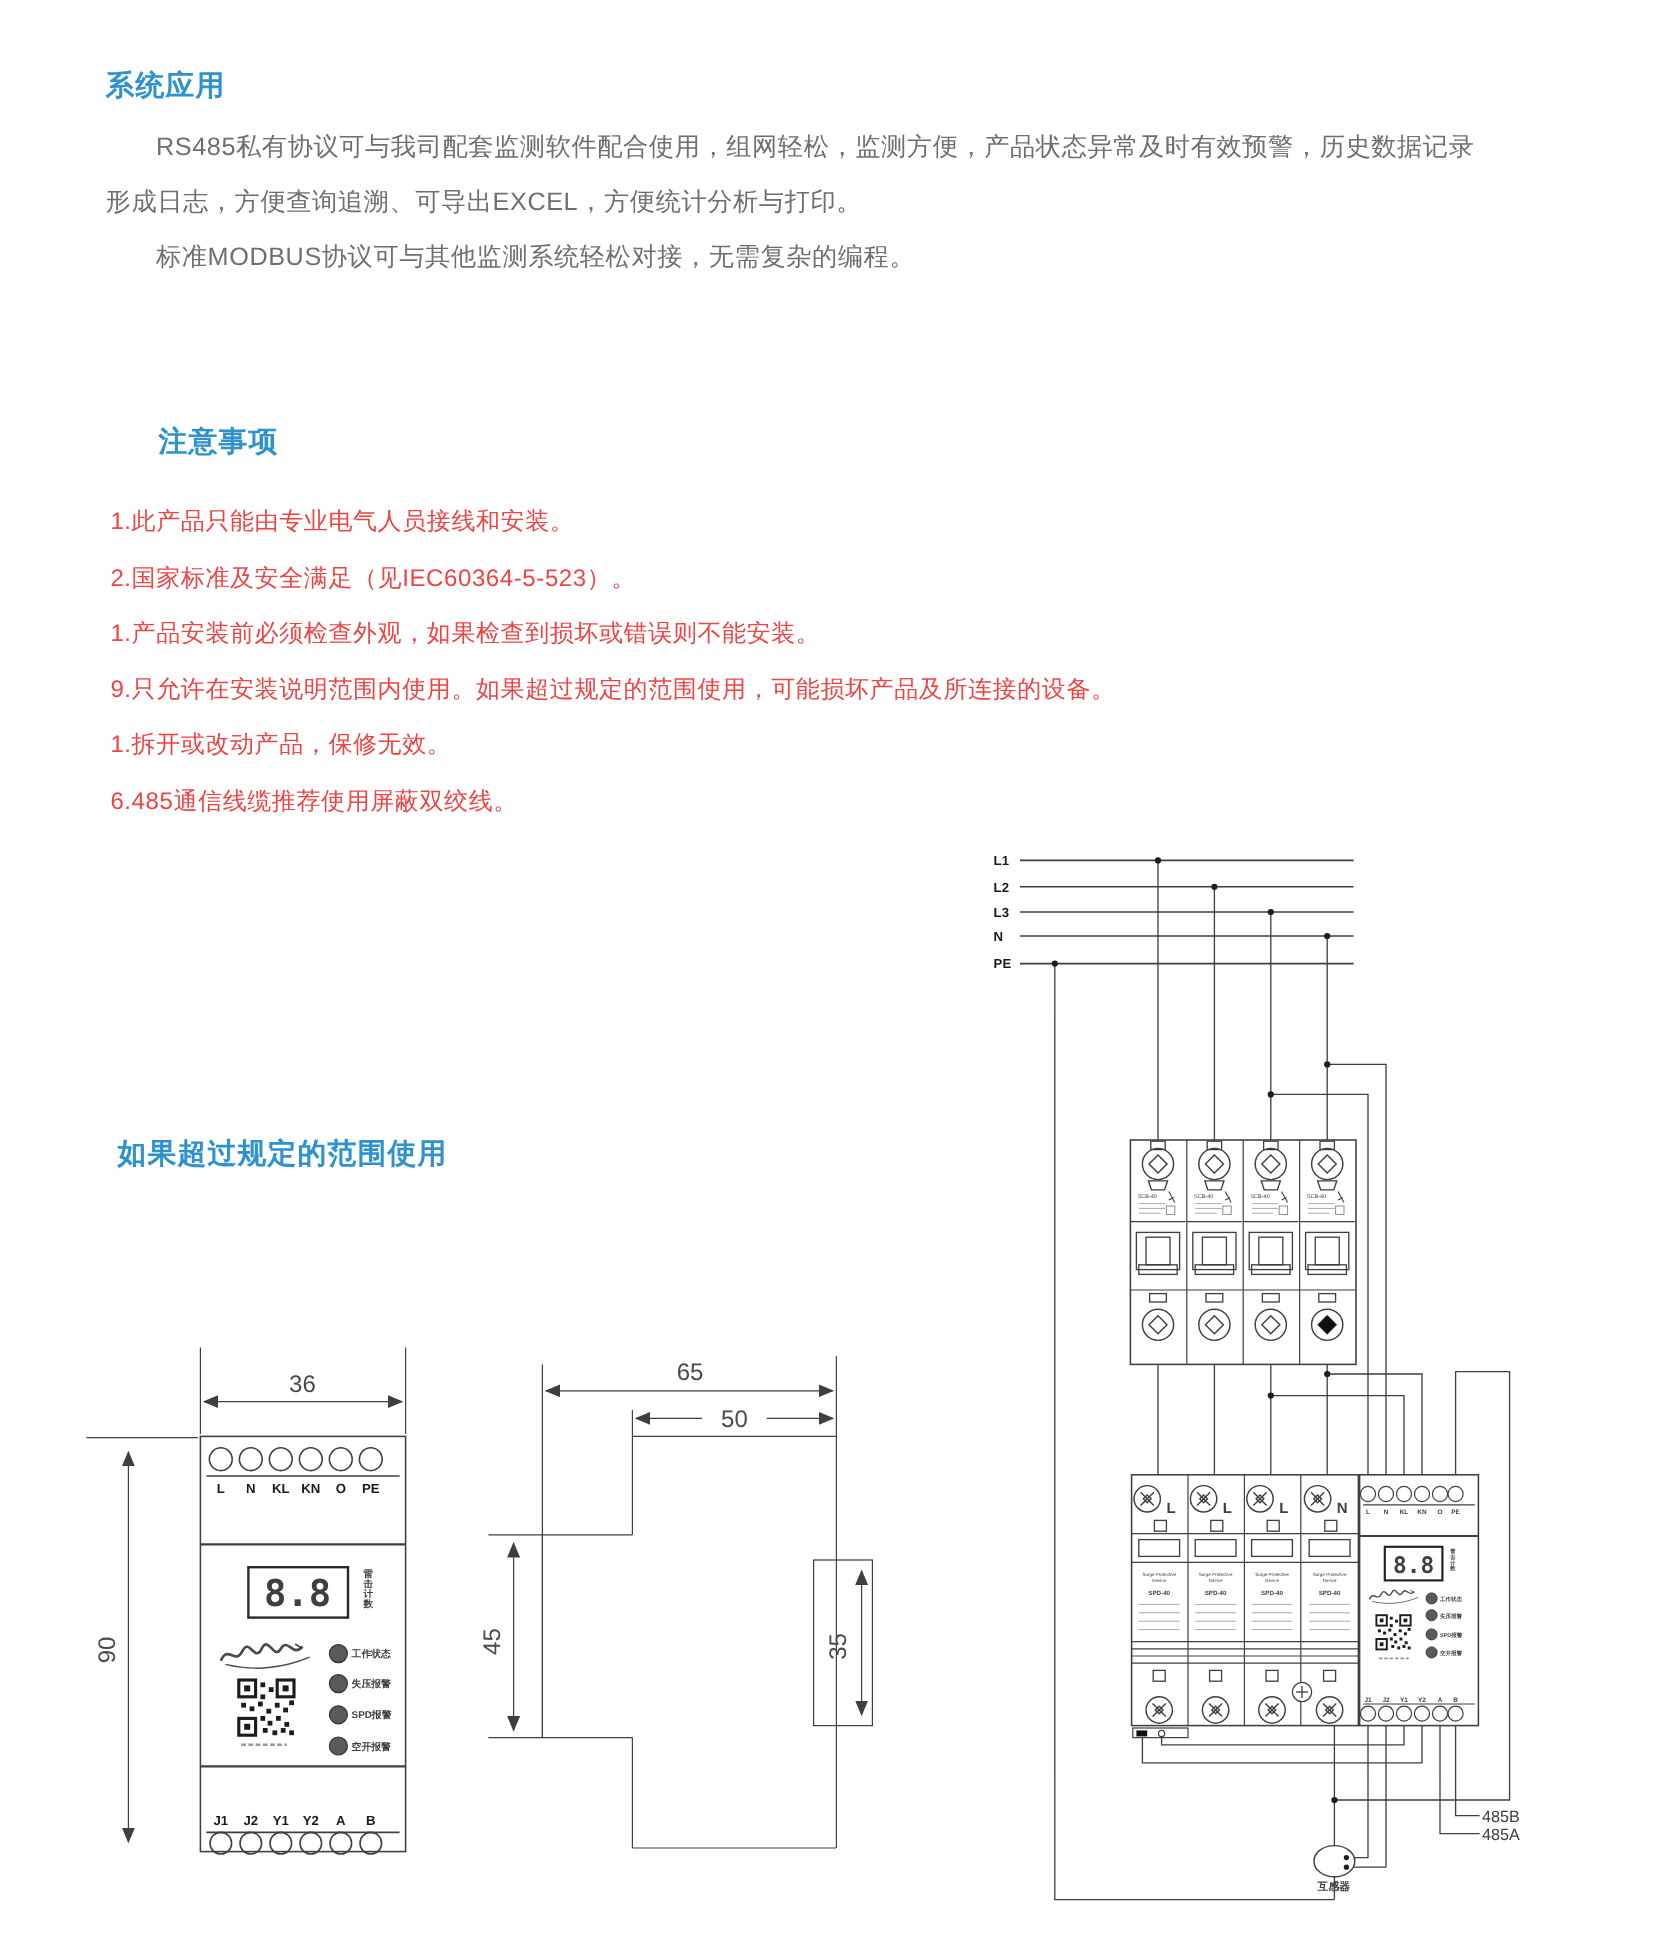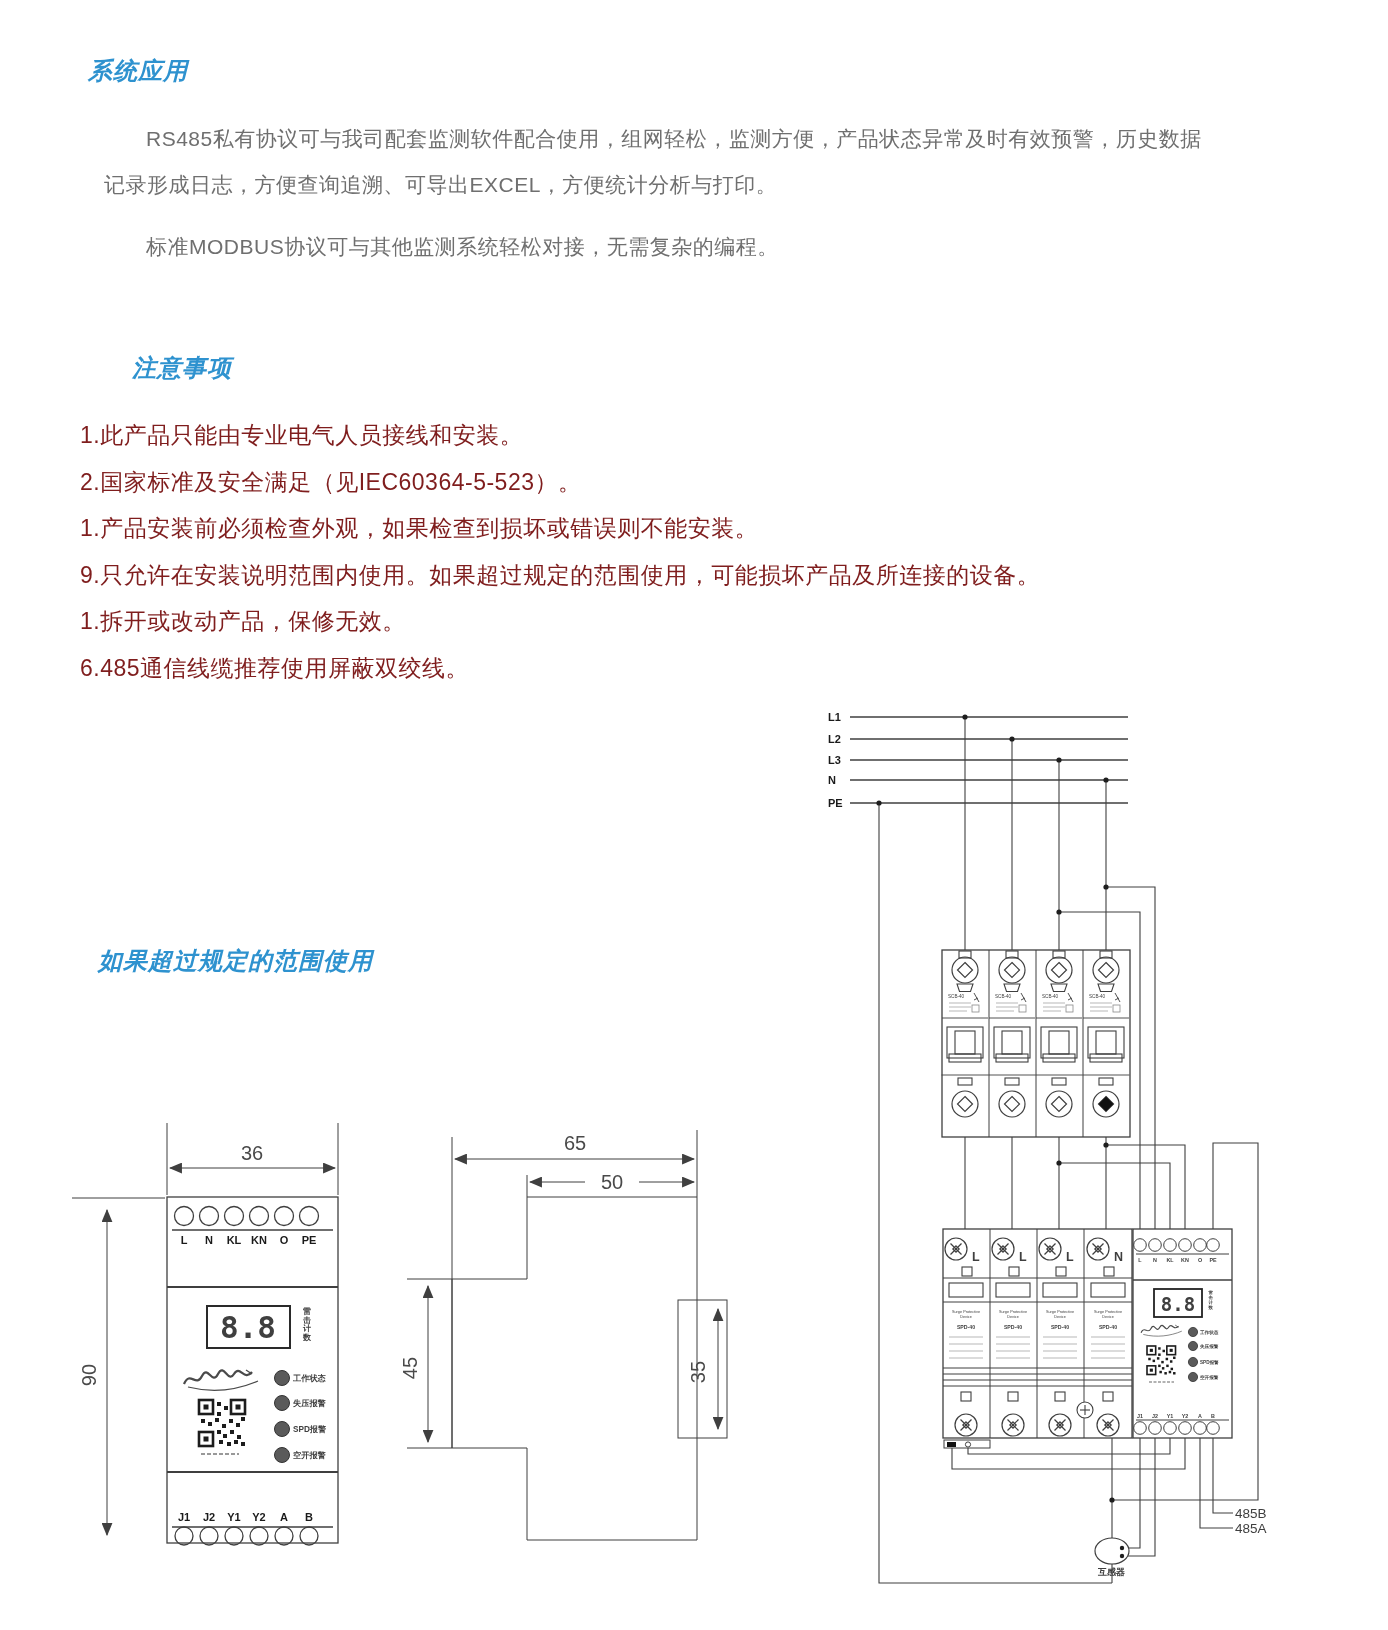--- a/index.html
+++ b/index.html
@@ -1,21 +1,21 @@
 <!DOCTYPE html>
 <html><head>
 <meta charset="utf-8">
 <style>
   html,body{margin:0;padding:0;background:#fff;}
   #page{position:relative;width:1388px;height:1630px;background:#ffffff;overflow:hidden;
         font-family:"Liberation Sans","DejaVu Sans",sans-serif;}
-  .sec-heading{position:absolute;font-size:24px;font-weight:bold;color:#2e92cf;letter-spacing:1px;font-style:italic;}
+  .sec-heading{position:absolute;font-size:24px;font-weight:bold;color:#2e92cf;letter-spacing:1px;}
   .body-text{position:absolute;left:88px;width:1150px;color:#6f6f6f;font-size:21px;line-height:46px;letter-spacing:0.5px;}
-  .body-text p{margin:16px;text-indent:2em;}
-  .notes{position:absolute;left:80px;width:1160px;color:#7f1d1d;font-size:23px;line-height:46.5px;letter-spacing:0.5px;}
+  .body-text p{margin:0;text-indent:2em;}
+  .notes{position:absolute;left:92px;width:1160px;color:#ef4444;font-size:20px;line-height:46.5px;letter-spacing:0.5px;}
   .notes div{white-space:nowrap;}
   svg{position:absolute;font-family:"Liberation Sans","DejaVu Sans",sans-serif;}
   svg text{fill:#3f3f3f;}
   .dim{font-size:20px;fill:#4a4a4a;}
   .wire{stroke:#3f3f3f;stroke-width:1.1;fill:none;}
   .busline{stroke:#3f3f3f;stroke-width:1.3;fill:none;}
   .box{stroke:#3f3f3f;stroke-width:1.3;fill:#ffffff;}
   .thin{stroke:#3f3f3f;stroke-width:1;fill:none;}
   .spec{stroke:#9a9a9a;stroke-width:0.7;fill:none;}
   .dot{fill:#1e1e1e;}

